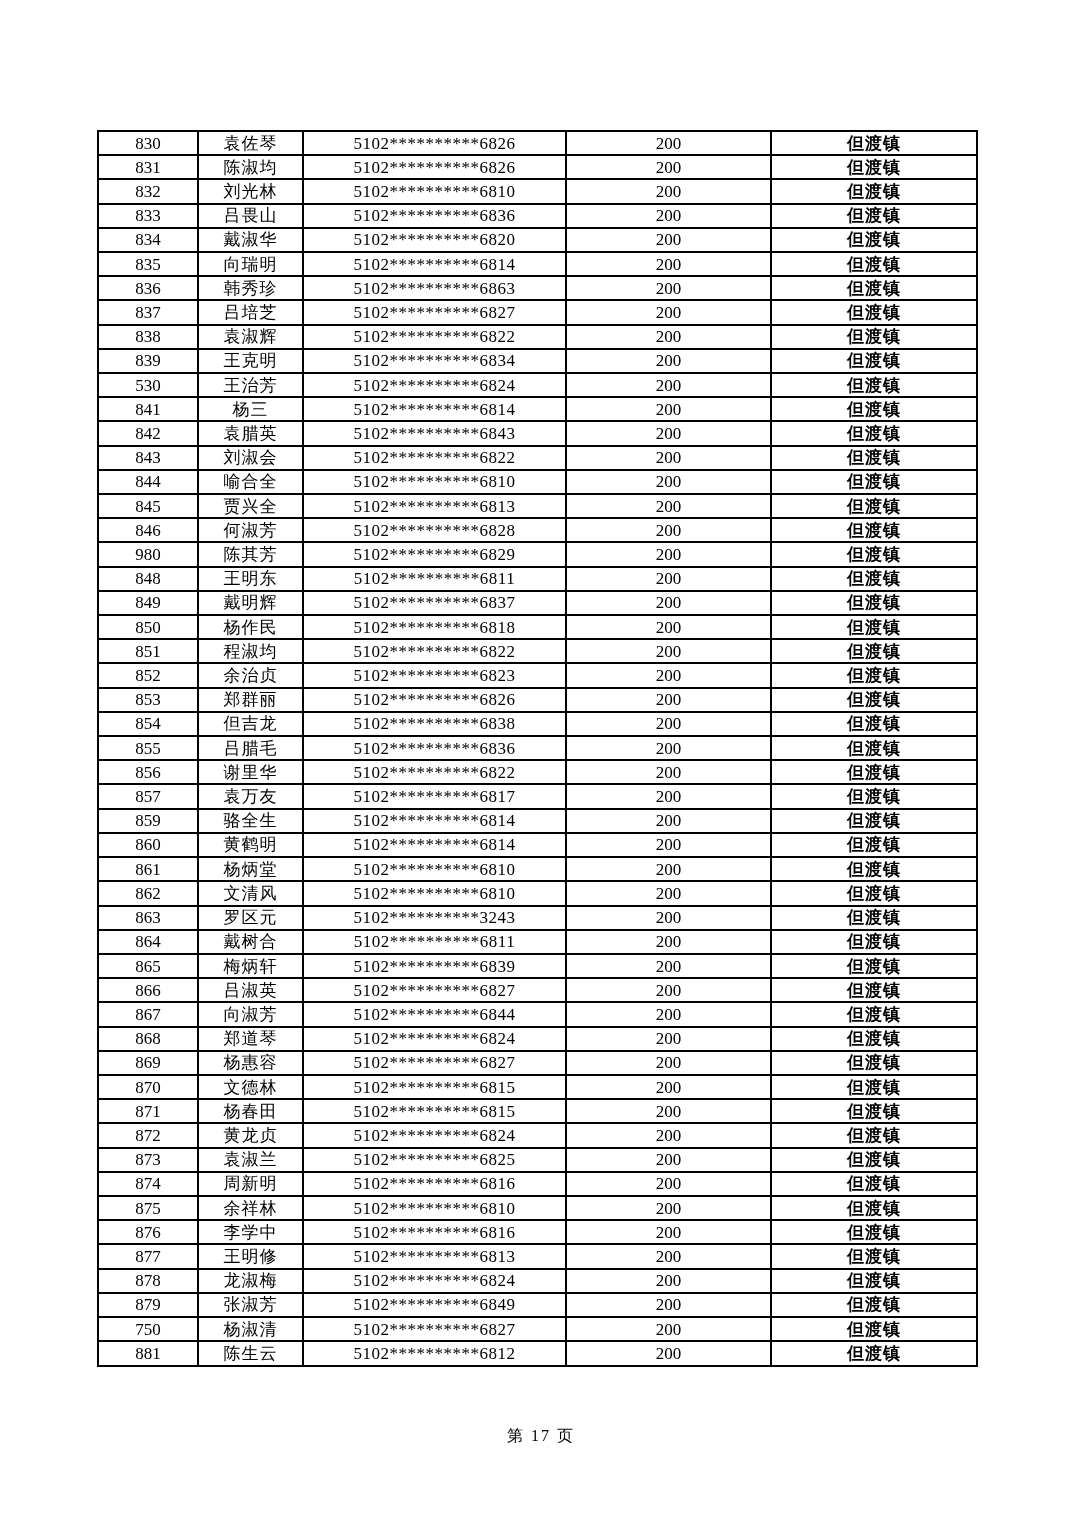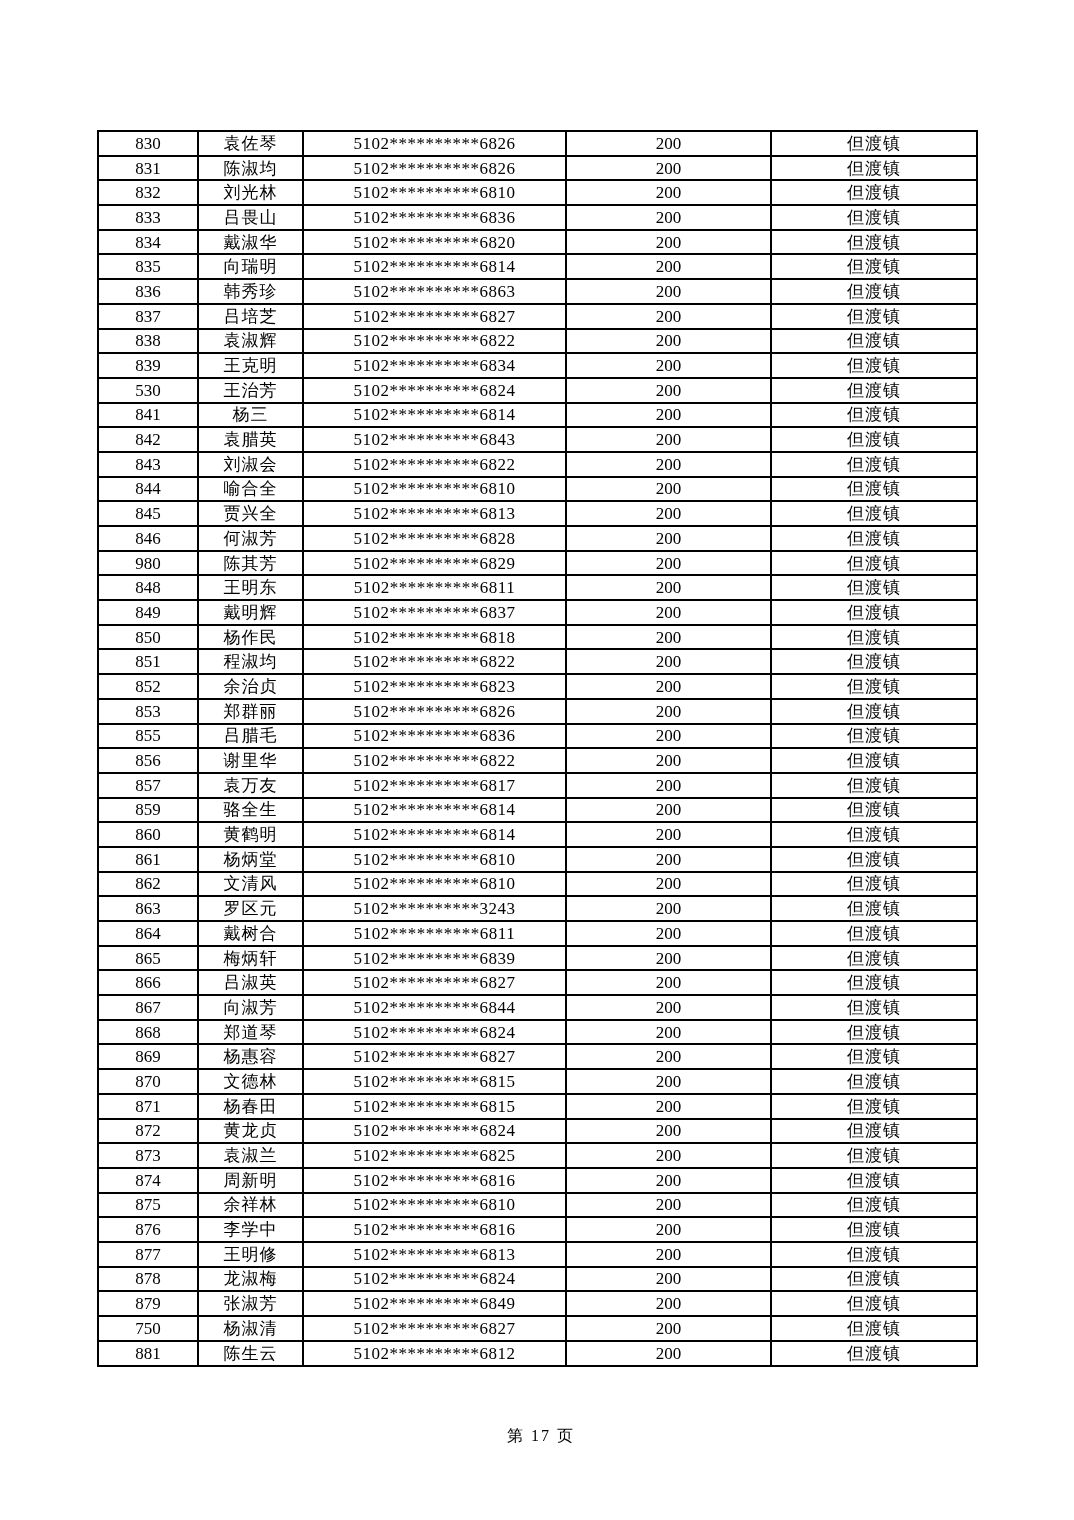--- a/index.html
+++ b/index.html
@@ -44,21 +44,21 @@
   }
   col.c-no    { width: 100px; }
   col.c-name  { width: 105px; }
   col.c-id    { width: 263px; }
   col.c-amt   { width: 205px; }
   col.c-town  { width: 206px; }
   td.cell-no   { font-size: 18px; }
   td.cell-id   { font-size: 18px; letter-spacing: 0.5px; }
   td.cell-amt  { font-size: 18px; }
   td.cell-name { letter-spacing: 1px; }
-  td.cell-town { letter-spacing: 1px; }
+  td.cell-town { letter-spacing: 1px; font-weight: bold; }
   .footer {
     position: absolute;
     left: 4px;
     top: 1426px;
     width: 100%;
     text-align: center;
     font-size: 16px;
     letter-spacing: 2px;
   }
 </style>
@@ -238,20 +238,27 @@
             <td class="cell-town">但渡镇</td>
           </tr>
           <tr>
             <td class="cell-no">853</td>
             <td class="cell-name">郑群丽</td>
             <td class="cell-id">5102**********6826</td>
             <td class="cell-amt">200</td>
             <td class="cell-town">但渡镇</td>
           </tr>
           <tr>
+            <td class="cell-no">854</td>
+            <td class="cell-name">但吉龙</td>
+            <td class="cell-id">5102**********6838</td>
+            <td class="cell-amt">200</td>
+            <td class="cell-town">但渡镇</td>
+          </tr>
+          <tr>
             <td class="cell-no">855</td>
             <td class="cell-name">吕腊毛</td>
             <td class="cell-id">5102**********6836</td>
             <td class="cell-amt">200</td>
             <td class="cell-town">但渡镇</td>
           </tr>
           <tr>
             <td class="cell-no">856</td>
             <td class="cell-name">谢里华</td>
             <td class="cell-id">5102**********6822</td>

